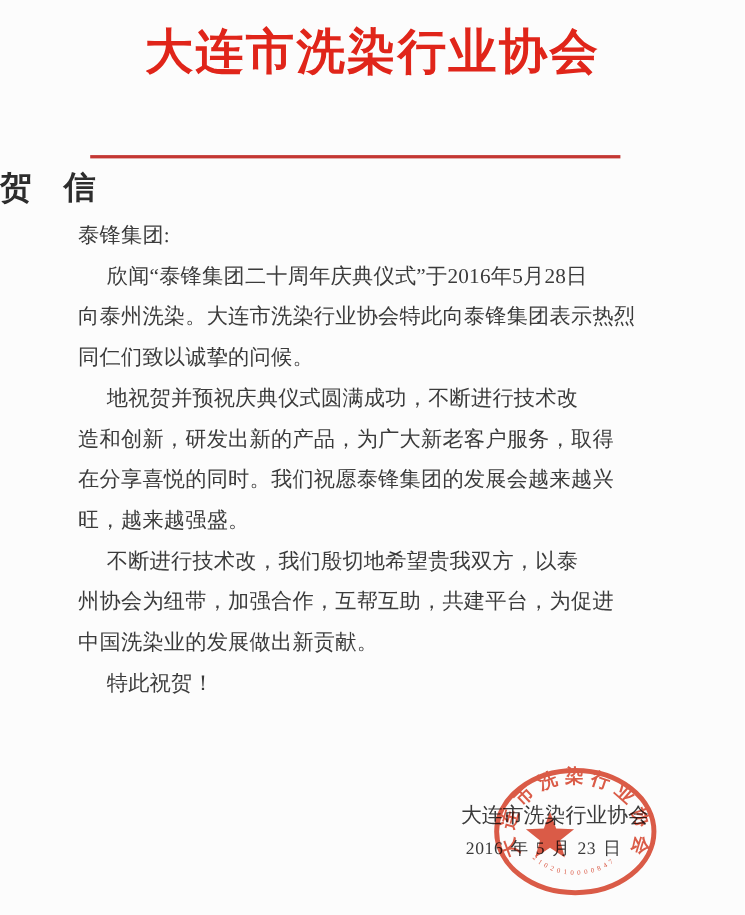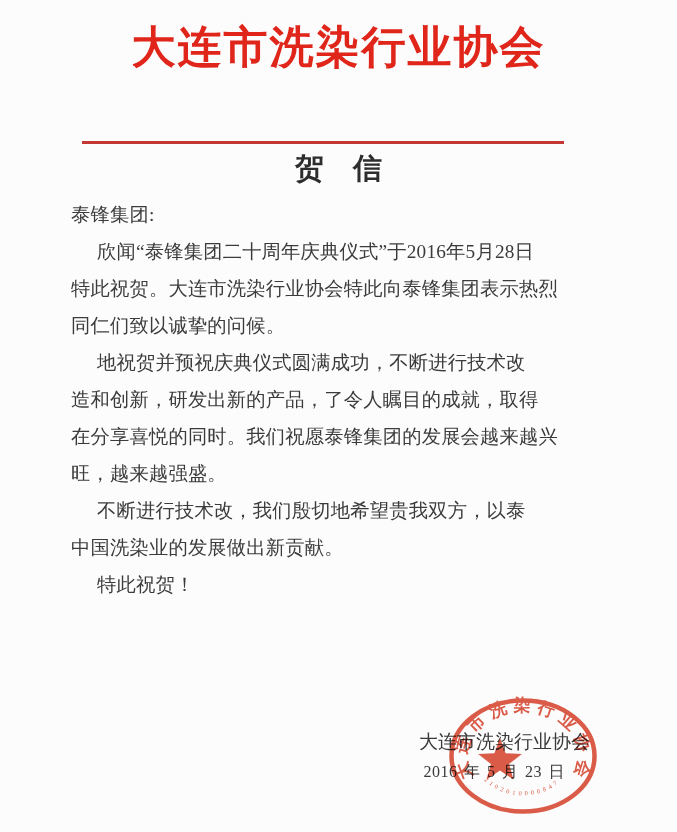--- a/index.html
+++ b/index.html
@@ -18,22 +18,22 @@
     font-family:"Liberation Serif","DejaVu Serif",serif;
     font-size:44px;font-weight:bold;line-height:52px;
     letter-spacing:2px;color:#e0251a;white-space:nowrap;
   }
   .rule{
     position:absolute;left:82px;top:141px;width:482px;height:3px;
     background:#c43733;
   }
   .doc-title{
     position:absolute;top:150px;left:0;width:677px;
-    margin:0;text-align:center;
-    font-family:Liberation Mono, monospace;
+    margin:0;
+    font-family:Liberation Serif, serif;
     font-size:29px;font-weight:600;line-height:42px;
     color:#2d2d2d;white-space:nowrap;
   }
   .body-block{
     position:absolute;left:71px;top:196px;width:520px;
   }
   .ln{
     font-size:19.3px;line-height:37px;height:37px;
     white-space:nowrap;letter-spacing:0.2px;color:#3b3b3b;
   }
@@ -61,27 +61,28 @@
 
   <h1 class="org-title">大连市洗染行业协会</h1>
 
   <div class="rule"></div>
 
   <h2 class="doc-title">贺　信</h2>
 
   <div class="body-block">
     <div class="ln">泰锋集团:</div>
     <div class="ln indent">欣闻“泰锋集团二十周年庆典仪式”于2016年5月28日</div>
-    <div class="ln">特此祝贺。大连市洗染行业协会特此向泰锋集团表示热烈</div>
+    <div class="ln">向泰州洗染。大连市洗染行业协会特此向泰锋集团表示热烈</div>
     <div class="ln">同仁们致以诚挚的问候。</div>
     <div class="ln indent">地祝贺并预祝庆典仪式圆满成功，不断进行技术改</div>
-    <div class="ln">造和创新，研发出新的产品，了令人瞩目的成就，取得</div>
+    <div class="ln">造和创新，研发出新的产品，为广大新老客户服务，取得</div>
     <div class="ln">在分享喜悦的同时。我们祝愿泰锋集团的发展会越来越兴</div>
     <div class="ln">旺，越来越强盛。</div>
     <div class="ln indent">不断进行技术改，我们殷切地希望贵我双方，以泰</div>
+    <div class="ln">州协会为纽带，加强合作，互帮互助，共建平台，为促进</div>
     <div class="ln">中国洗染业的发展做出新贡献。</div>
     <div class="ln indent">特此祝贺！</div>
   </div>
 
   <div class="sig-org">大连市洗染行业协会</div>
   <div class="sig-date">2016 年 5 月 23 日</div>
 
   <svg class="seal" viewBox="0 0 160 140" xmlns="http://www.w3.org/2000/svg" aria-hidden="true">
     <defs>
       <path id="ringPath" d="M 28.1,91.4 A 56,45 0 1 1 127.9,91.4" fill="none"></path>

